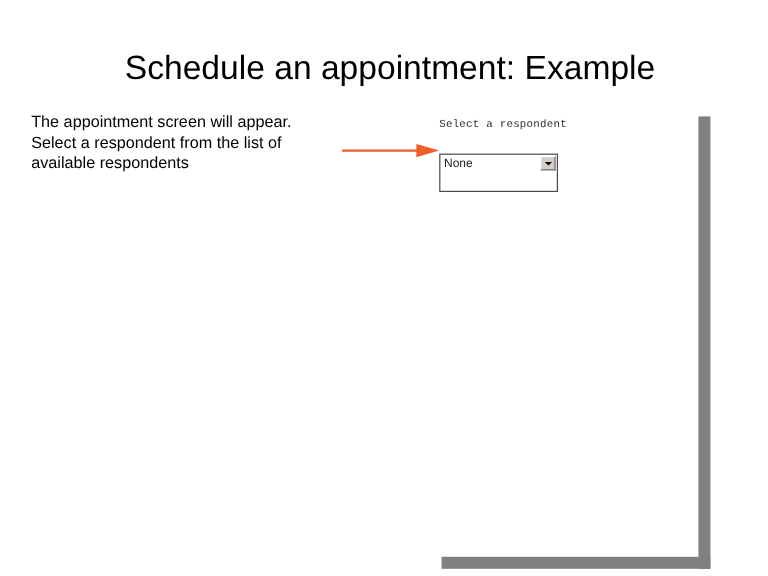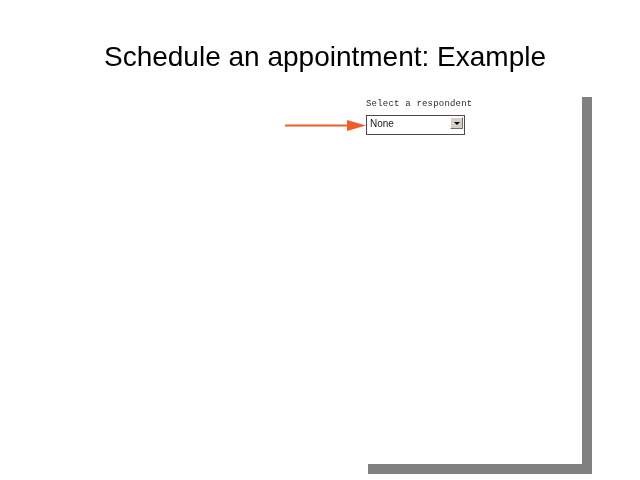--- a/index.html
+++ b/index.html
@@ -57,23 +57,23 @@
   .form-label {
     font-family: Liberation Mono, monospace;
     font-size: 9px;
     line-height: 11px;
     color: #2b2b2b;
     white-space: nowrap;
     letter-spacing: 0.2px;
   }
   .select-wrap {
     position: relative;
-    margin-top: 5px;
+    margin-top: 18px;
     width: 99px;
-    height: 20px;
+    height: 32px;
     background: #ffffff;
     border: 1px solid #4a4a4a;
     box-sizing: border-box;
   }
   .select-value {
     position: absolute;
     left: 3px;
     top: 1px;
     font-family: "Liberation Sans", sans-serif;
     font-size: 10px;
@@ -134,20 +134,21 @@
     background: #808080;
   }
 </style>
 </head>
 <body>
 
 <div id="slide">
 
   <div class="slide-title">Schedule an appointment: Example</div>
 
+  <div class="body-text">The appointment screen will appear. Select a respondent from the list of available respondents</div>
 
   <div class="form-group">
     <div class="form-label">Select a respondent</div>
 
     <div class="select-wrap">
       <span class="select-value">None</span>
       <span class="select-button">
         <span class="caret"></span>
       </span>
     </div>

